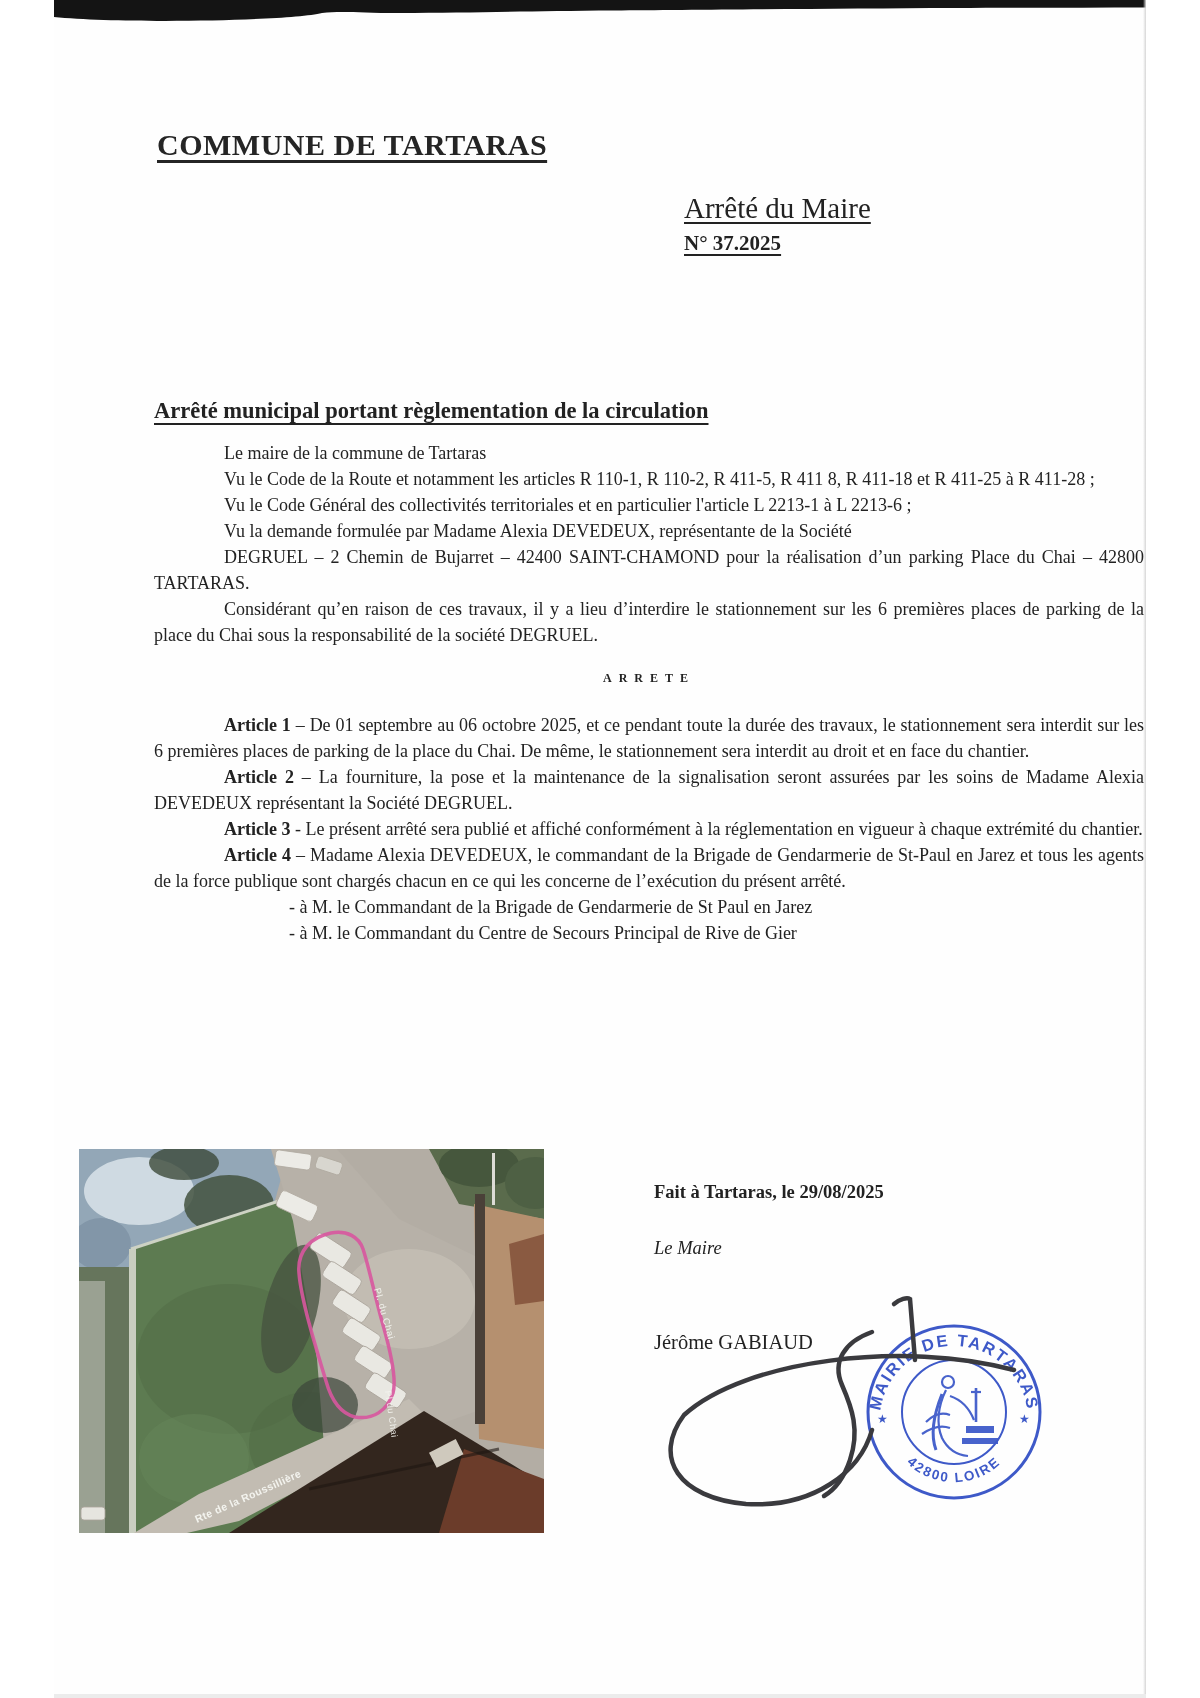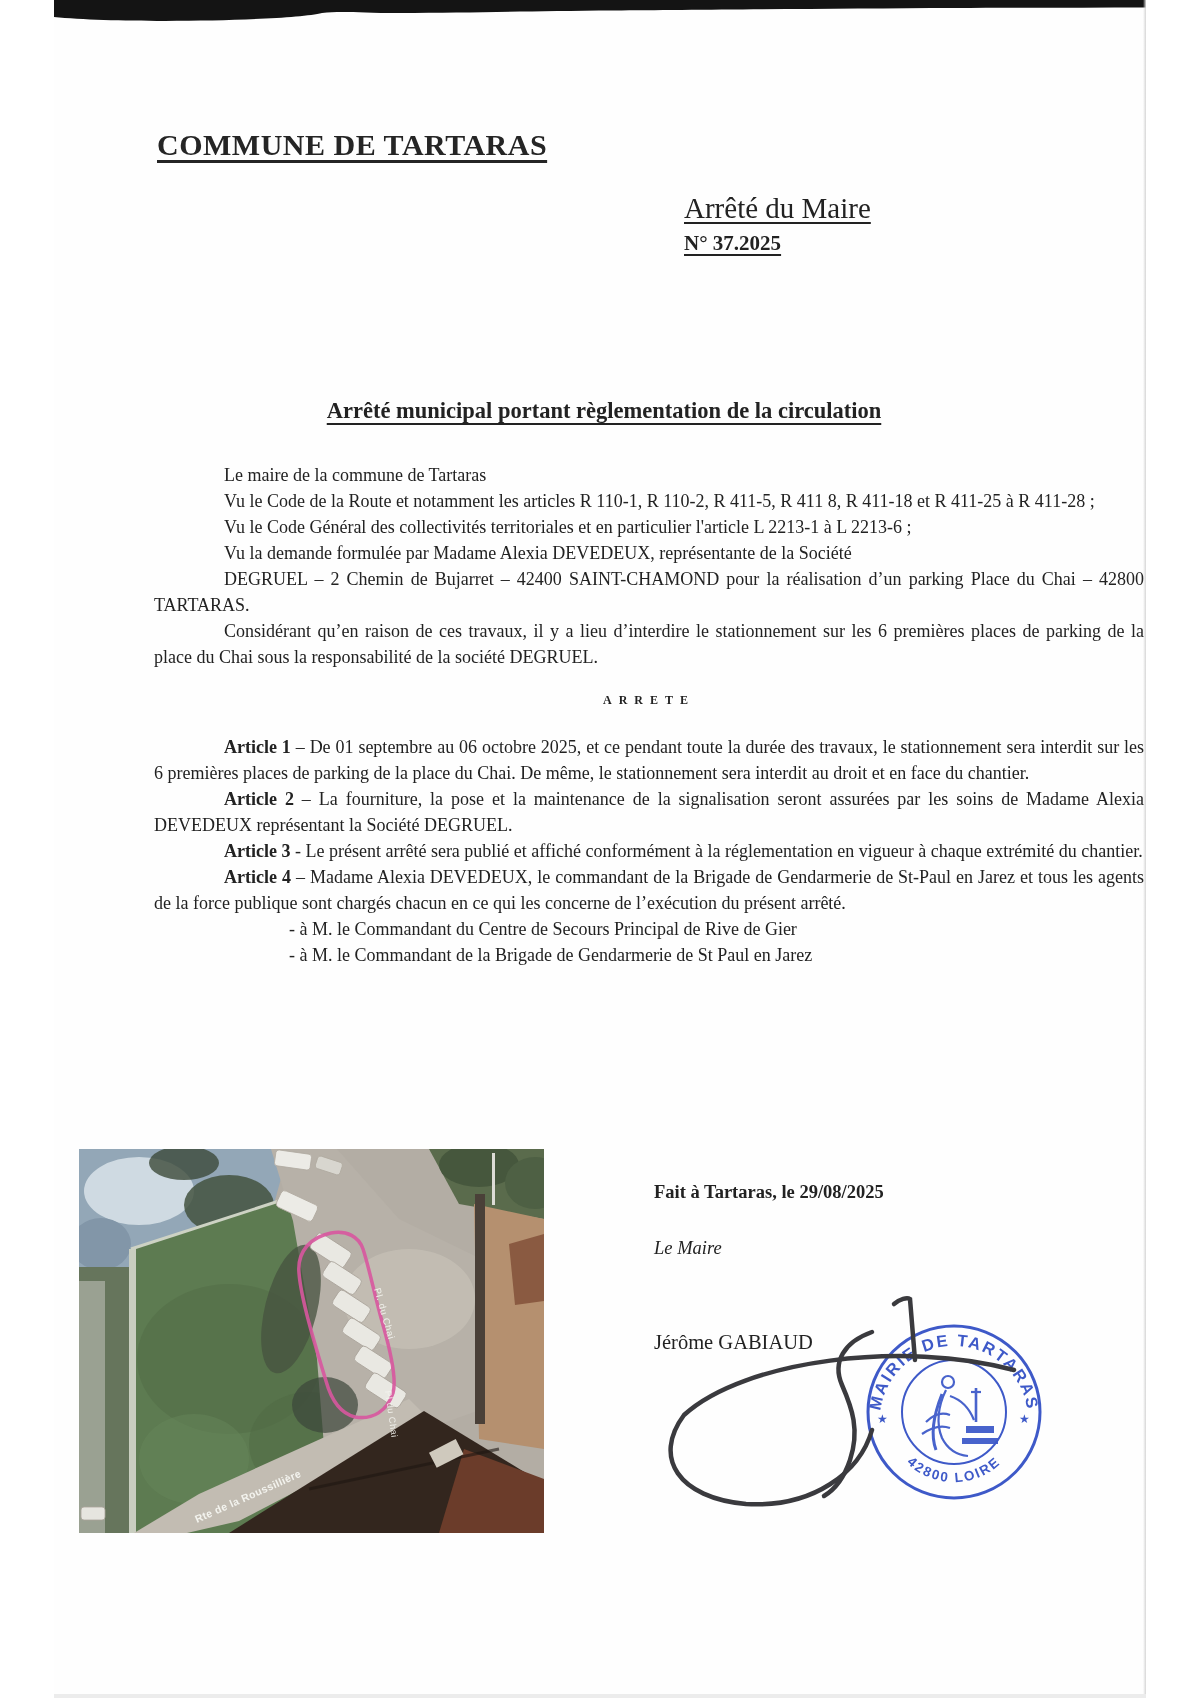--- a/index.html
+++ b/index.html
@@ -17,26 +17,26 @@
   
   .commune{
     position:absolute;left:103px;top:128px;font-size:30px;font-weight:bold;letter-spacing:.5px;
     text-decoration:underline;text-decoration-thickness:2.5px;text-underline-offset:5px;color:#252525;
   }
   .doc-type-block{position:absolute;left:630px;top:192px;}
   .doc-type{font-size:29px;text-decoration:underline;text-decoration-thickness:1.5px;text-underline-offset:4px;}
   .doc-number{font-size:21px;font-weight:bold;margin-top:6px;
     text-decoration:underline;text-decoration-thickness:1.5px;text-underline-offset:4px;}
   .main-title{
-    position:absolute;left:100px;top:398px;width:900px;text-align:center;
+    position:absolute;left:100px;top:398px;width:900px;text-align:left;
     font-size:22.5px;font-weight:bold;
     text-decoration:underline;text-decoration-thickness:2px;text-underline-offset:5px;
   }
   
-  .text-col{position:absolute;left:100px;top:462px;width:990px;font-size:18px;line-height:26px;}
+  .text-col{position:absolute;left:100px;top:440px;width:990px;font-size:18px;line-height:26px;}
   .text-col p{margin:0;}
   .jst{text-align:justify;}
   .ind{text-indent:70px;}
   .arrete-heading{text-align:center;font-weight:bold;font-size:12px;letter-spacing:7px;margin:17px 0 21px 0;}
   .recipient{padding-left:135px;}
   
   .closing{position:absolute;left:600px;top:1182px;font-size:18.5px;}
   .place-date{font-weight:bold;}
   .role{margin-top:35px;font-style:italic;}
   .signer-name{margin-top:72px;font-size:20.5px;}
@@ -74,22 +74,22 @@
     <p class="ind jst">DEGRUEL – 2 Chemin de Bujarret – 42400 SAINT-CHAMOND pour la réalisation d’un parking Place du Chai – 42800 TARTARAS.</p>
     <p class="ind jst">Considérant qu’en raison de ces travaux, il y a lieu d’interdire le stationnement sur les 6 premières places de parking de la place du Chai sous la responsabilité de la société DEGRUEL.</p>
 
     <div class="arrete-heading">ARRETE</div>
 
     <p class="ind jst"><b>Article 1</b><span> – De 01 septembre au 06 octobre 2025, et ce pendant toute la durée des travaux, le stationnement sera interdit sur les 6 premières places de parking de la place du Chai. De même, le stationnement sera interdit au droit et en face du chantier.</span></p>
     <p class="ind jst"><b>Article 2</b><span> – La fourniture, la pose et la maintenance de la signalisation seront assurées par les soins de Madame Alexia DEVEDEUX représentant la Société DEGRUEL.</span></p>
     <p class="ind jst"><b>Article 3</b><span> - Le présent arrêté sera publié et affiché conformément à la réglementation en vigueur à chaque extrémité du chantier.</span></p>
     <p class="ind jst"><b>Article 4</b><span> – Madame Alexia DEVEDEUX,  le commandant de la Brigade de Gendarmerie de St-Paul en Jarez et tous les agents de la force publique sont chargés chacun en ce qui les concerne de l’exécution du présent arrêté.</span></p>
 
+    <p class="recipient">- à M. le Commandant de la Brigade de Gendarmerie de St Paul en Jarez</p>
     <p class="recipient">- à M. le Commandant du Centre de Secours Principal de Rive de Gier</p>
-    <p class="recipient">- à M. le Commandant de la Brigade de Gendarmerie de St Paul en Jarez</p>
   </div>
 
   <div class="closing">
     <div class="place-date">Fait à Tartaras, le 29/08/2025</div>
     <div class="role">Le Maire</div>
     <div class="signer-name">Jérôme GABIAUD</div>
   </div>
 
   <svg class="map-svg" viewBox="0 0 465 384">
     <rect x="0" y="0" width="465" height="384" fill="#b3ada4"></rect>

